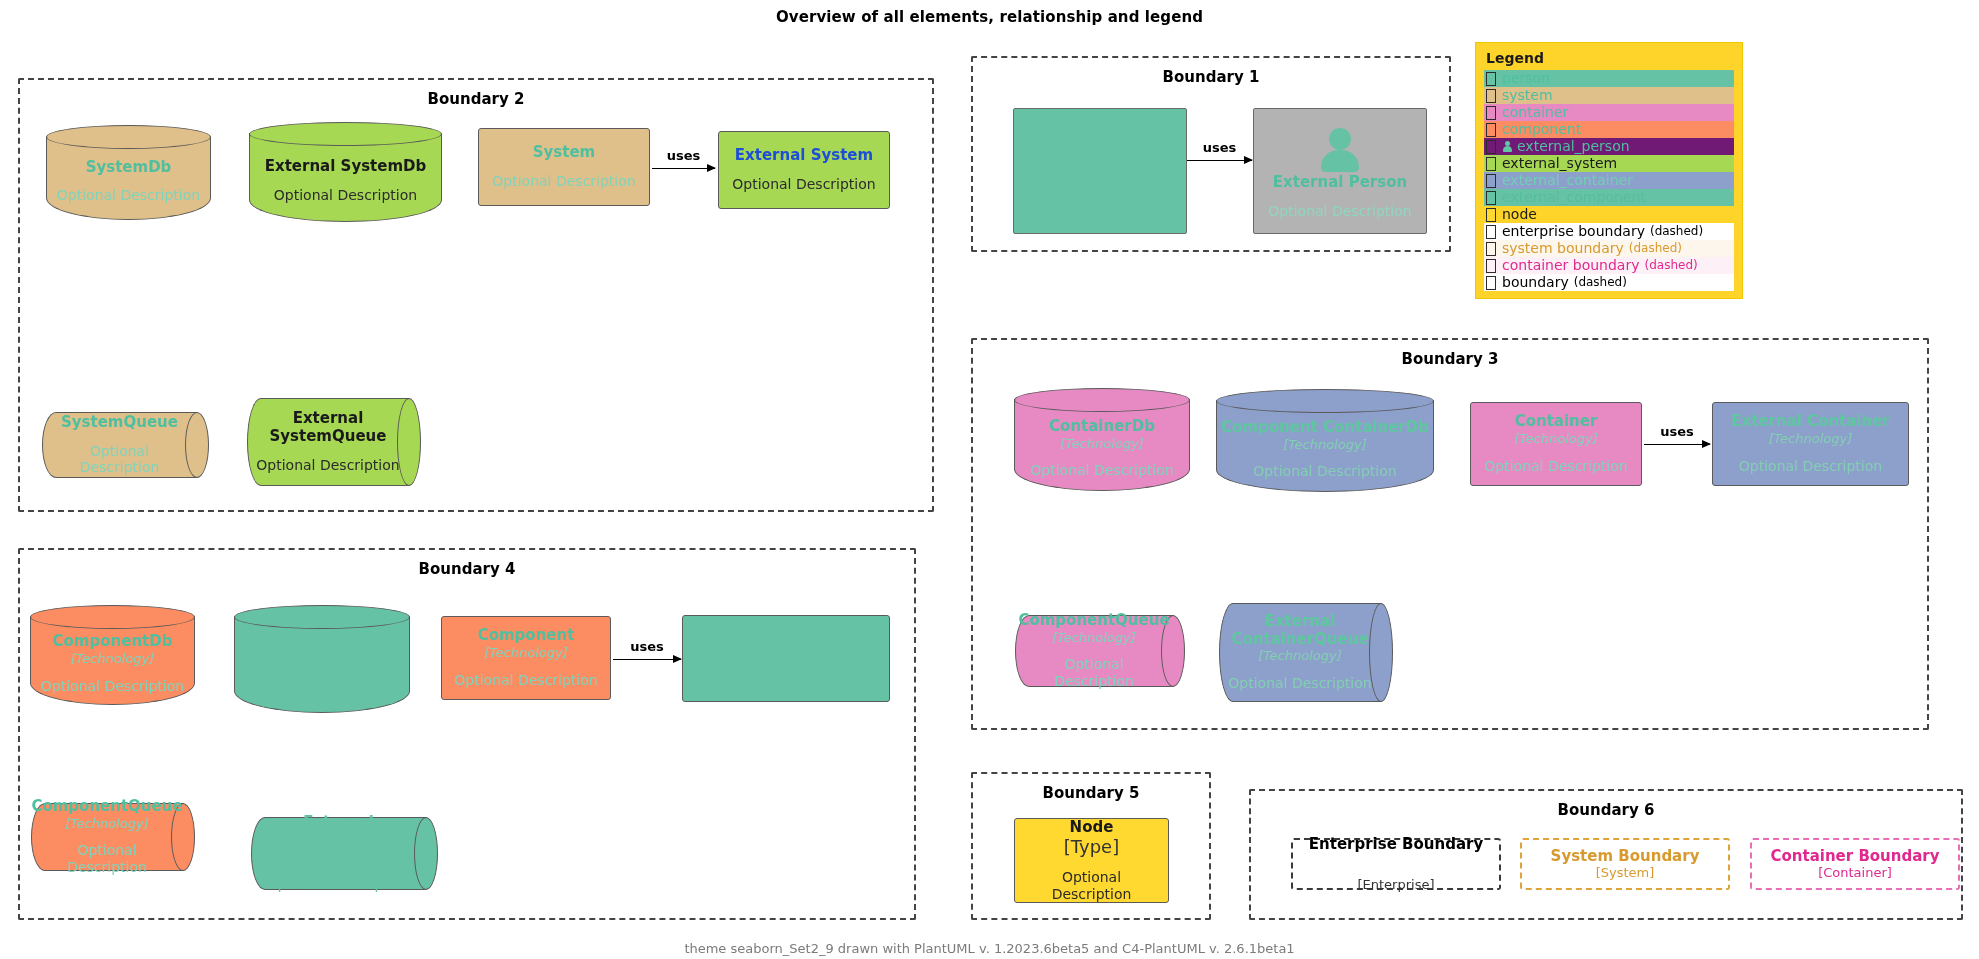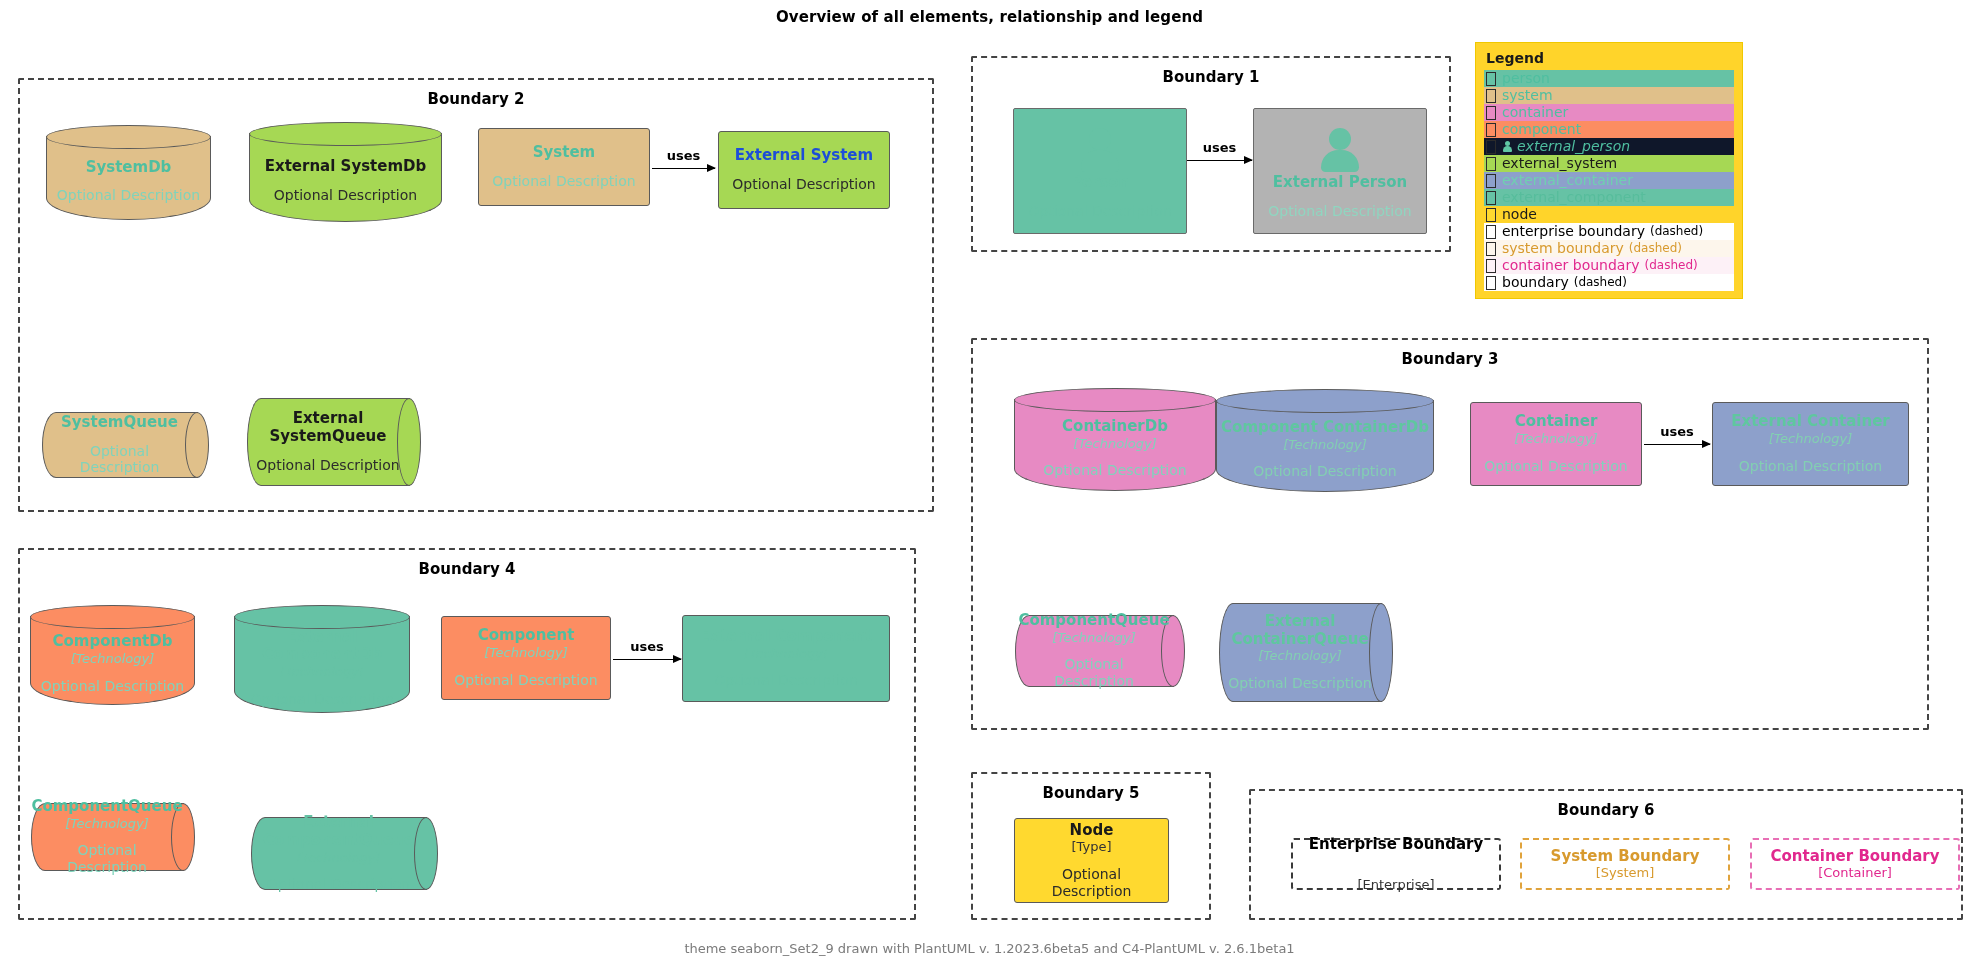--- a/index.html
+++ b/index.html
@@ -76,21 +76,21 @@
     border-radius: 3px;
     display: flex;
     flex-direction: column;
     align-items: center;
     justify-content: center;
     text-align: center;
     padding: 4px 6px;
   }
   .el-name  { font-weight: bold; font-size: 15px; line-height: 1.18; }
   .el-tech  { font-size: 13px; font-style: italic; line-height: 1.2; }
-  .el-type  { font-size: 13px; line-height: 1.2; }
+  .el-type  { font-size: 18px; line-height: 1.2; }
   .el-desc  { font-size: 14px; line-height: 1.2; margin-top: 11px; }
 
   
   .db-cyl { position: absolute; }
   .db-cyl .cyl-body {
     position: absolute; left: 0; right: 0; top: 11px; bottom: 0;
     border: 1px solid #5a5a5a;
     border-top: none;
     border-radius: 0 0 50% 50% / 0 0 22px 22px;
   }
@@ -343,21 +343,21 @@
           <span class="lg-txt" style="color: rgb(79, 191, 160);">system</span>
         </div>
         <div class="lg-row" style="background: rgb(231, 138, 195);">
           <div class="lg-box"></div>
           <span class="lg-txt" style="color: rgb(79, 191, 160);">container</span>
         </div>
         <div class="lg-row" style="background: rgb(252, 141, 98);">
           <div class="lg-box"></div>
           <span class="lg-txt" style="color: rgb(79, 191, 160);">component</span>
         </div>
-        <div class="lg-row" style="background: #0f172a; font-style: italic;">
+        <div class="lg-row" style="background: #701a75;">
           <div class="lg-box"></div>
           <div class="lg-person-ico">
             <div class="h"></div>
             <div class="b"></div>
           </div>
           <span class="lg-txt" style="color: rgb(79, 191, 160);">external_person</span>
         </div>
         <div class="lg-row" style="background: rgb(166, 216, 84);">
           <div class="lg-box"></div>
           <span class="lg-txt" style="color: rgb(26, 26, 26);">external_system</span>
@@ -394,21 +394,21 @@
           <span class="lg-txt" style="color: rgb(0, 0, 0);">boundary</span>
           <span class="lg-sub" style="color: rgb(0, 0, 0);">(dashed)</span>
         </div>
       </div>
   </div>
 
   <div class="abs boundary" id="b3" style="left:971px; top:338px; width:958px; height:392px;">
     <div class="boundary-title">Boundary 3</div>
   </div>
 
-  <div class="db-cyl" style="left:1014px; top:388px; width:202px; height:103px;">
+  <div class="db-cyl" style="left:1014px; top:388px; width:176px; height:103px;">
     <div class="cyl-body" style="background:#e78ac3;"></div>
     <div class="cyl-top" style="background:#e78ac3;"></div>
     <div class="cyl-text">
       <div class="el-name" style="color:#4fbfa0;">ContainerDb</div>
       <div class="el-tech" style="color:#7fd3bb;">[Technology]</div>
       <div class="el-desc" style="color:#7fd3bb;">Optional Description</div>
     </div>
   </div>
 
   <div class="db-cyl" style="left:1216px; top:389px; width:218px; height:103px;">

